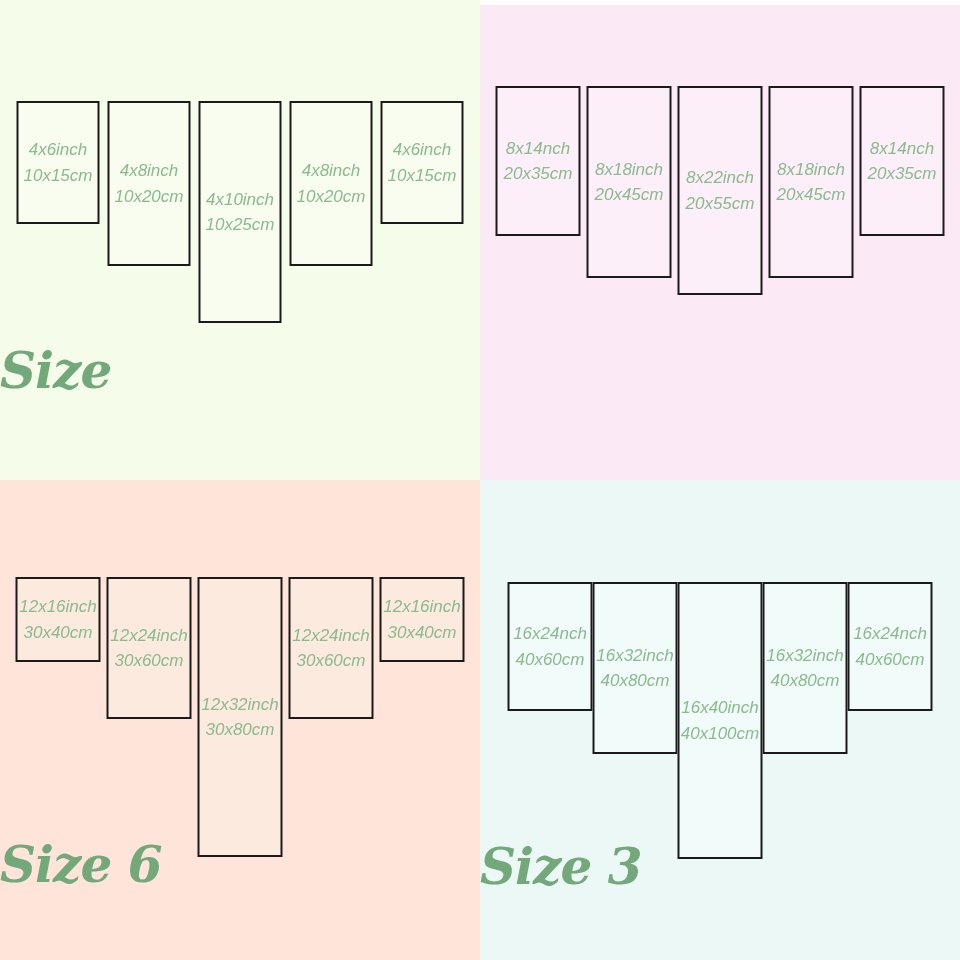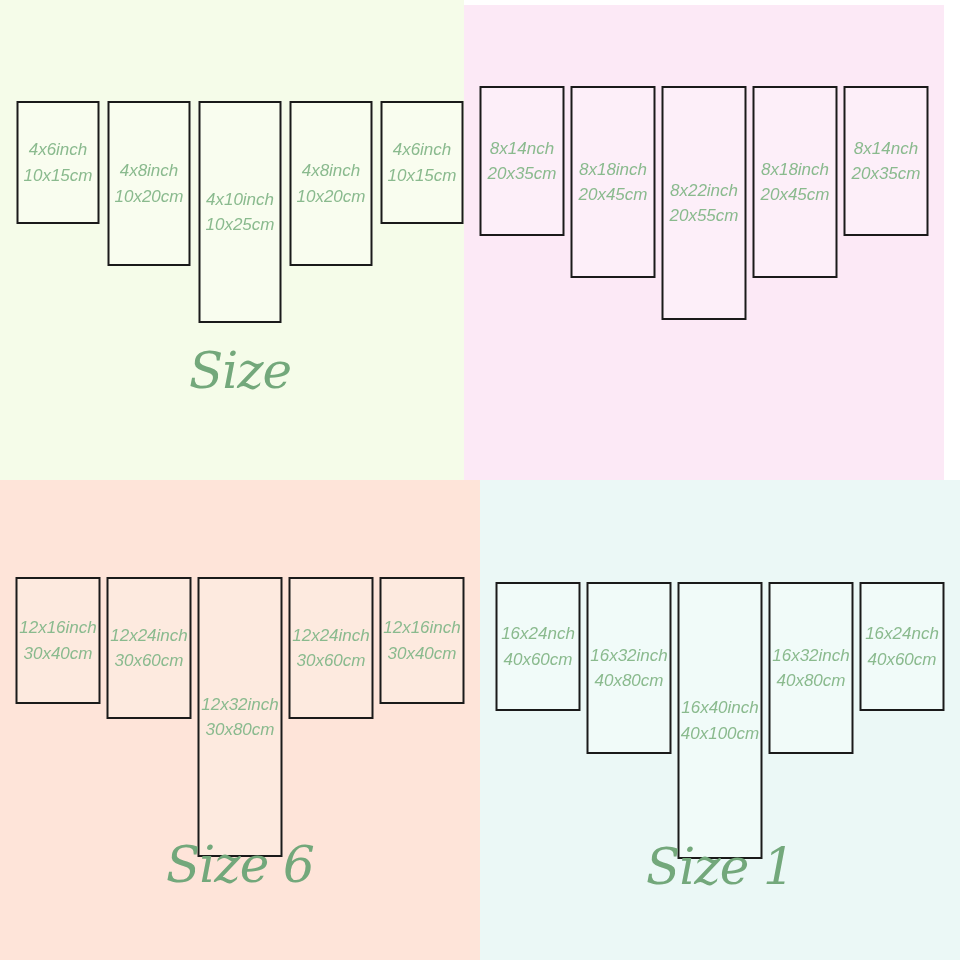--- a/index.html
+++ b/index.html
@@ -5,34 +5,34 @@
   html,body{margin:0;padding:0;background:#ffffff;}
   .canvas{
     position:relative;width:960px;height:960px;overflow:hidden;
     font-family:"Liberation Sans",sans-serif;
   }
   .quadrant{
     position:absolute;width:480px;height:480px;
     background:var(--bg,#eee);
   }
   .q0{left:0;top:0}
-  .q1{left:464px;top:0}
+  .q1{left:480px;top:0}
   .q2{left:0;top:480px}
   .q3{left:480px;top:480px}
   
   .q1::before{content:"";position:absolute;left:0;top:0;width:100%;height:5px;background:#ffffff;}
 
   .panels{
     position:absolute;left:50%;transform:translateX(-50%);
     display:flex;align-items:flex-start;
   }
   .q0 .panels{top:101px;gap:8px}
   .q1 .panels{top:86px;gap:6px}
   .q2 .panels{top:97px;gap:6px}
-  .q3 .panels{top:102px;gap:6px}
+  .q3 .panels{top:102px;}
 
   .panel{
     box-sizing:border-box;
     border:2px solid var(--border,#1a1a1a);
     background:var(--fill,#fff);
     display:flex;flex-direction:column;align-items:center;justify-content:center;
     text-align:center;
     font-style:italic;
     font-size:17px;line-height:1.5;
     color:var(--label,#8aba8e);
@@ -40,35 +40,34 @@
   }
   .q0 .panel{width:83px}
   .q1 .panel,.q2 .panel,.q3 .panel{width:85px}
 
   .q0 .p0,.q0 .p4{height:123px}
   .q0 .p1,.q0 .p3{height:165px}
   .q0 .p2{height:222px}
 
   .q1 .p0,.q1 .p4{height:150px}
   .q1 .p1,.q1 .p3{height:192px}
-  .q1 .p2{height:234px}
+  .q1 .p2{height:209px}
 
-  .q2 .p0,.q2 .p4{height:127px}
+  .q2 .p0,.q2 .p4{height:85px}
   .q2 .p1,.q2 .p3{height:142px}
   .q2 .p2{height:280px}
 
   .q3 .p0,.q3 .p4{height:129px}
   .q3 .p1,.q3 .p3{height:172px}
   .q3 .p2{height:277px}
 
   .title{
     position:absolute;left:0;width:100%;
-    text-align:center;
     font-family:"DejaVu Serif",serif;
-    font-style:italic;font-weight:normal;
+    font-style:italic;font-weight:bold;
     font-size:50px;line-height:1;
     letter-spacing:-1px;
     color:var(--title,#73a87b);
   }
   .q0 .title,.q1 .title{top:346px}
   .q2 .title{top:360px}
   .q3 .title{top:362px}
 </style>
 </head>
 <body>
@@ -168,16 +167,16 @@
       </div>
       <div class="panel p3">
         <span>16x32inch</span>
         <span>40x80cm</span>
       </div>
       <div class="panel p4">
         <span>16x24nch</span>
         <span>40x60cm</span>
       </div>
     </div>
-    <div class="title">Size 1</div>
+    <div class="title">Size 3</div>
   </section>
 
 </div>
 
 </body></html>

